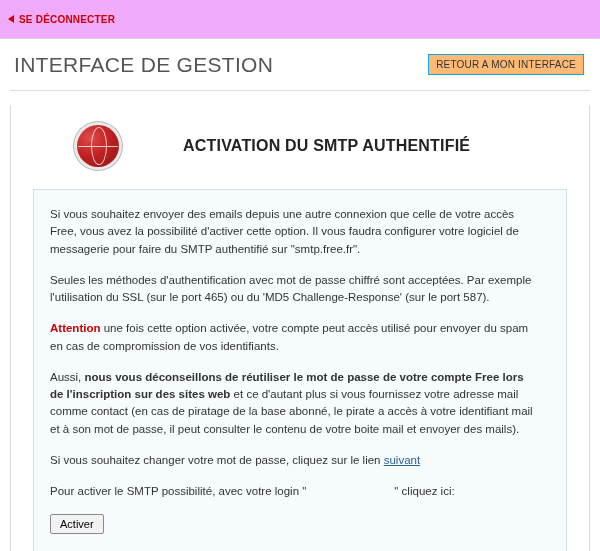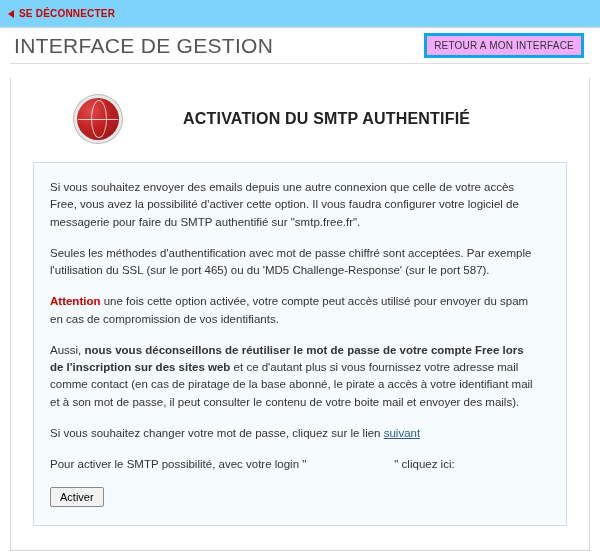--- a/index.html
+++ b/index.html
@@ -11,22 +11,22 @@
     height: 551px;
     background: #ffffff;
     font-family: "Liberation Sans", sans-serif;
     font-size: 12px;
     color: #333333;
     overflow: hidden;
   }
 
   
   .topbar {
-    height: 28px;
-    background: #7dd3fc;
+    height: 39px;
+    background: #f0abfc;
     border-bottom: 1px solid #d6d6d6;
     display: flex;
     align-items: center;
     padding-left: 8px;
     box-sizing: border-box;
   }
   .logout-link {
     display: flex;
     align-items: center;
     gap: 5px;
@@ -50,36 +50,36 @@
   .page {
     padding: 0 10px;
     box-sizing: border-box;
   }
 
   
   .header {
     display: flex;
     align-items: center;
     justify-content: space-between;
-    height: 36px;
+    height: 52px;
     border-bottom: 1px solid #dddddd;
     padding: 0 6px 0 4px;
     box-sizing: border-box;
   }
   .page-title {
     font-size: 21px;
     color: #555555;
     font-weight: normal;
     letter-spacing: 0.3px;
   }
   .return-button {
     font-size: 10px;
     color: #333333;
-    background: #f0abfc;
-    border: 3px solid #0ea5e9;
+    background: #fdba74;
+    border: 1px solid #0ea5e9;
     padding: 4px 7px;
     cursor: pointer;
     font-family: "Liberation Sans", sans-serif;
     letter-spacing: 0.2px;
   }
 
   
   .card {
     border: 1px solid #d9d9d9;
     border-top: none;

